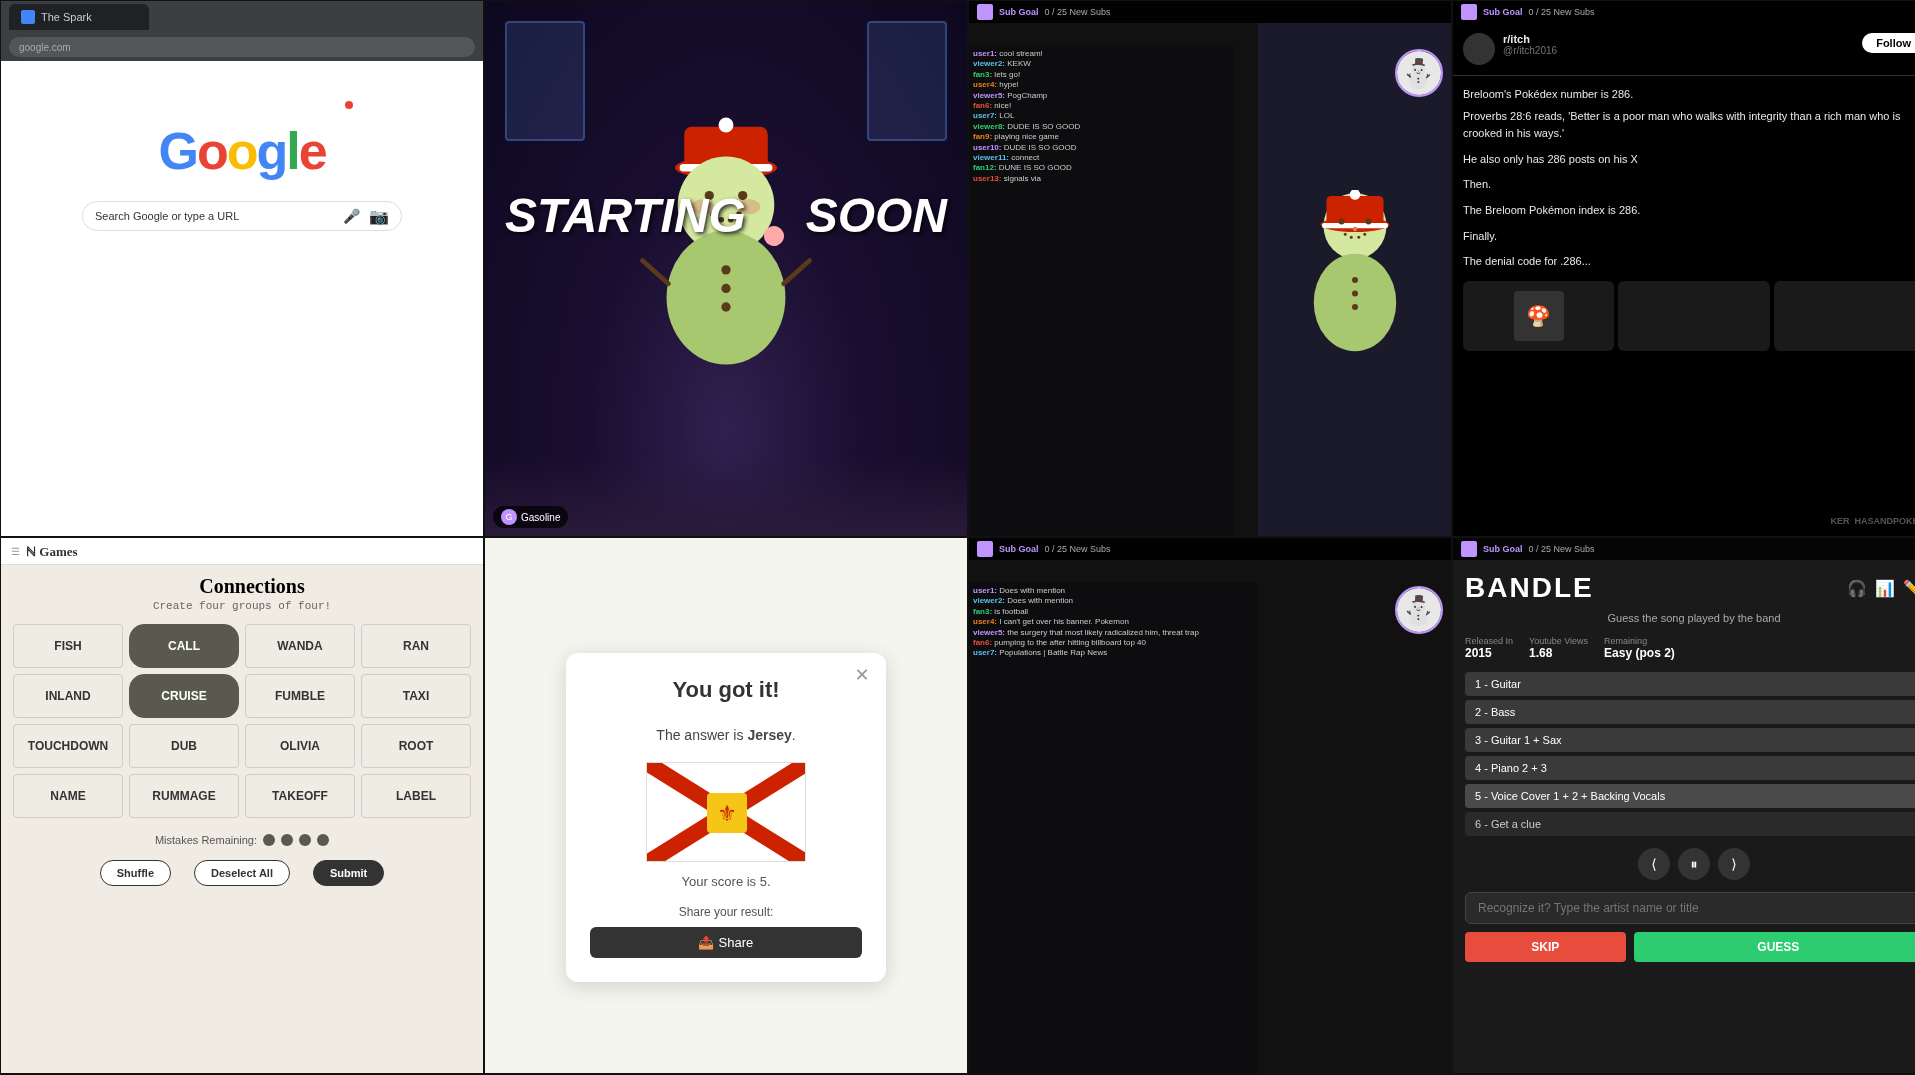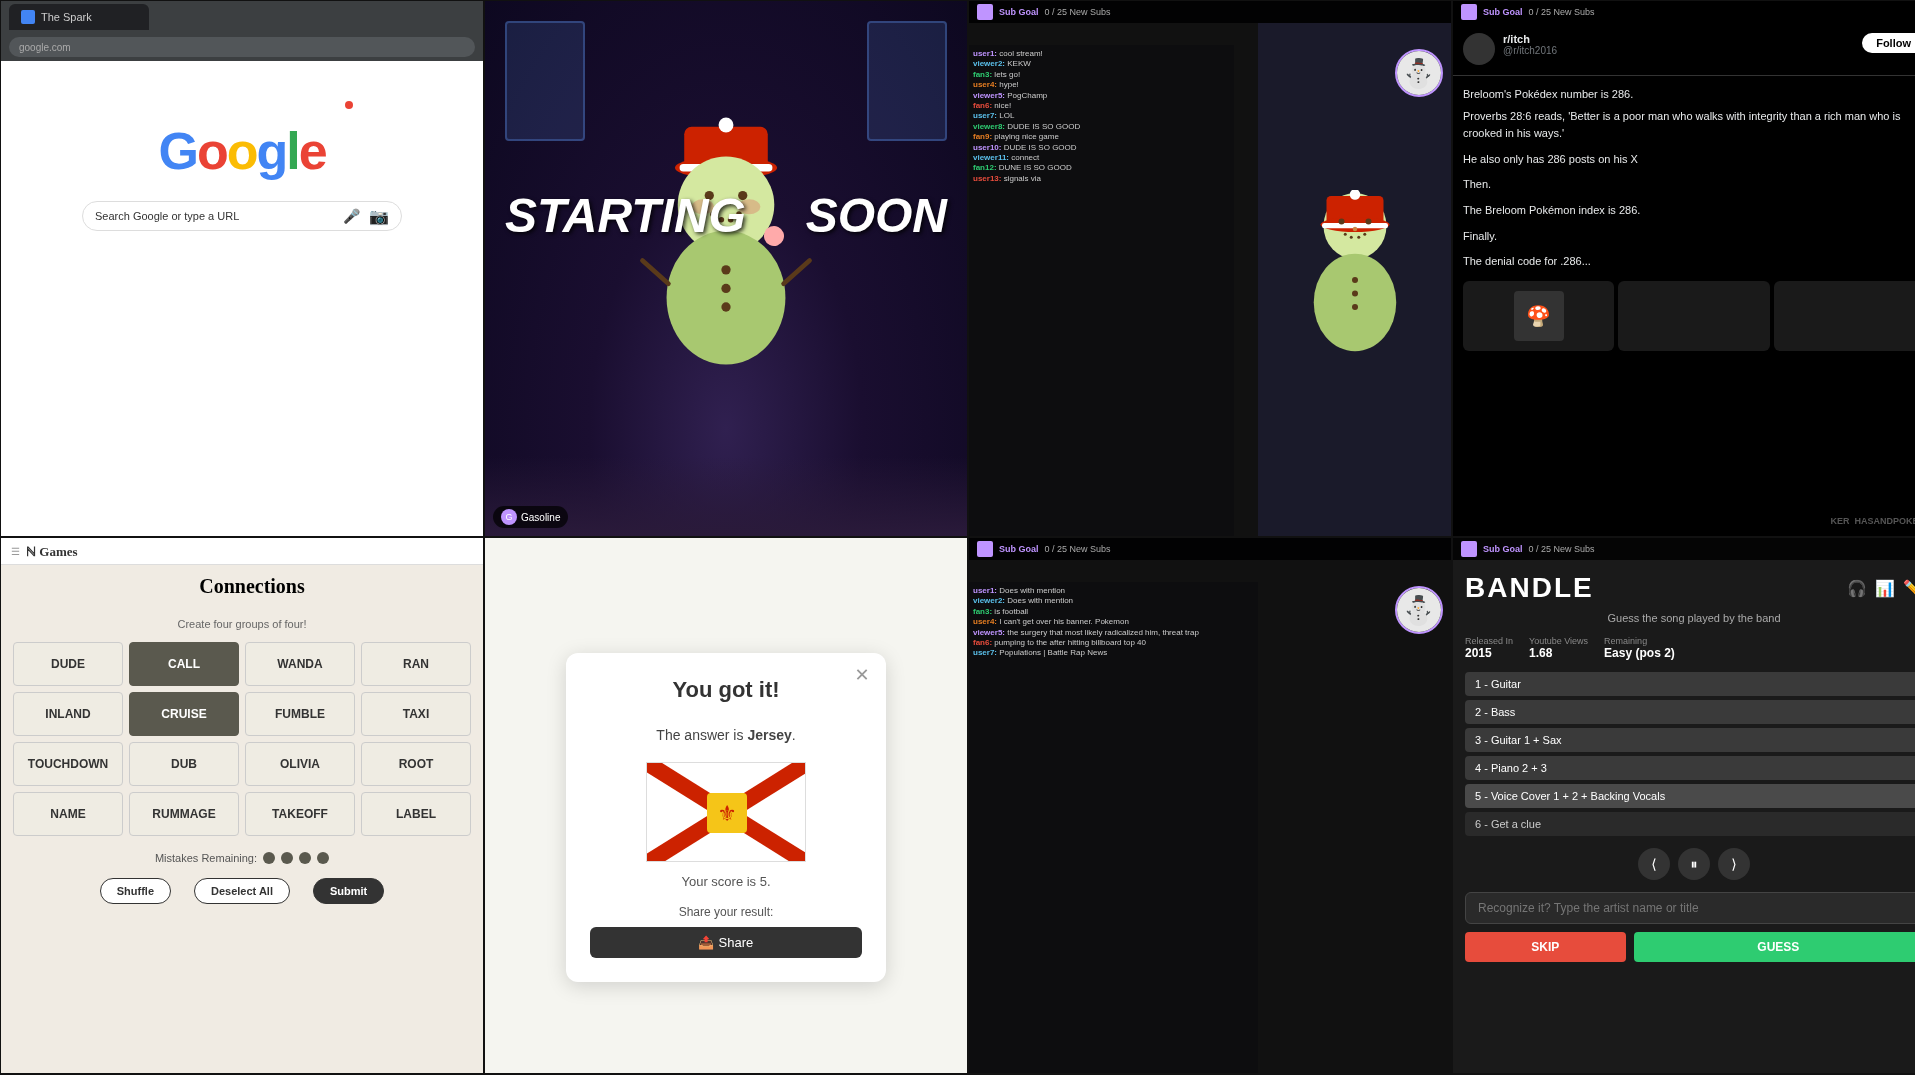--- a/index.html
+++ b/index.html
@@ -197,20 +197,21 @@
       justify-content: center;
       font-size: 12px;
       font-weight: 700;
       color: #333;
       cursor: pointer;
     }
     .word-cell.selected {
       background: #5a594e;
       color: white;
       border-color: #5a594e;
+      border-radius: 15px;
     }
     .mistakes-row {
       display: flex;
       align-items: center;
       justify-content: center;
       gap: 6px;
       padding: 8px;
       font-size: 11px;
       color: #555;
     }
@@ -707,24 +708,24 @@
     <div style="position:absolute;bottom:10px;right:10px;color:#555;font-size:9px;font-weight:700;">KER&nbsp;&nbsp;HASANDPOKER</div>
   </div>
 
   <div class="panel panel-5">
     <div style="background:#fff;border-bottom:1px solid #ddd;padding:4px 10px;display:flex;align-items:center;gap:6px;">
       <span style="font-size:10px;color:#999;">☰</span>
       <span style="font-family:'Times New Roman',serif;font-size:13px;font-weight:700;color:#333;">ℕ Games</span>
     </div>
     <div style="text-align:center;padding:10px 0 4px;">
       <div style="font-size:20px;font-weight:700;font-family:'Times New Roman',serif;padding-left:20px;">Connections</div>
-      <div style="font-size:11px;color:#666;margin-top:20px;">Create four groups of four!</div>
+      <div style="font-size:11px;color:#666;margin-top:2px;font-family:Liberation Mono, monospace;">Create four groups of four!</div>
     </div>
     <div class="word-grid">
-      <div class="word-cell">DUDE</div>
+      <div class="word-cell">FISH</div>
       <div class="word-cell selected">CALL</div>
       <div class="word-cell">WANDA</div>
       <div class="word-cell">RAN</div>
       <div class="word-cell">INLAND</div>
       <div class="word-cell selected">CRUISE</div>
       <div class="word-cell">FUMBLE</div>
       <div class="word-cell">TAXI</div>
       <div class="word-cell">TOUCHDOWN</div>
       <div class="word-cell">DUB</div>
       <div class="word-cell">OLIVIA</div>

